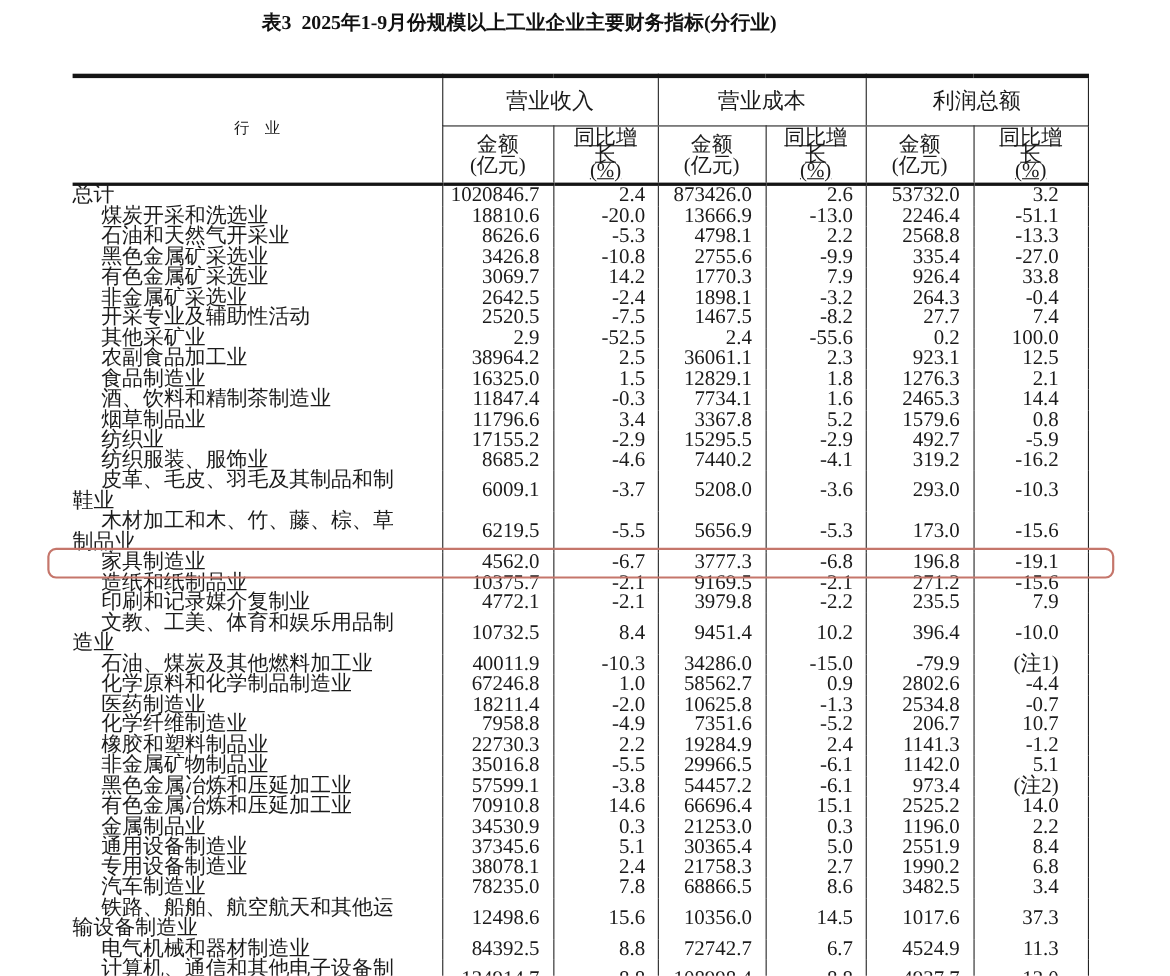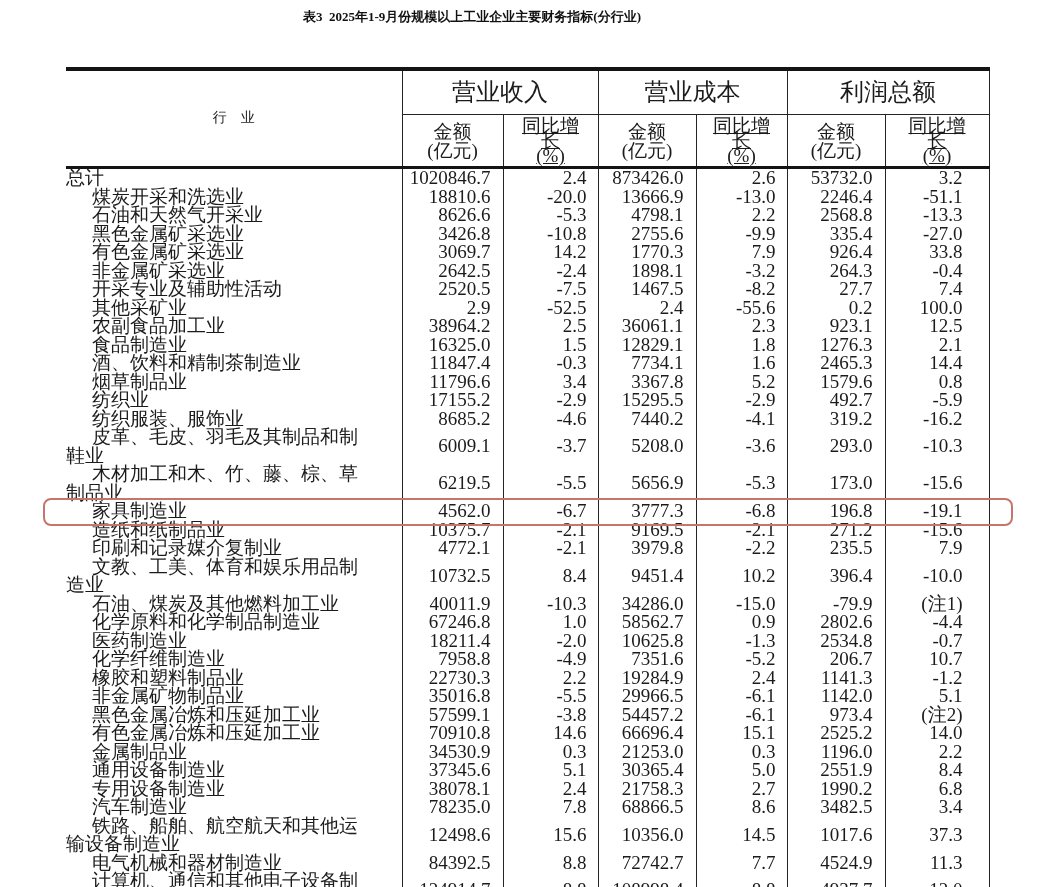--- a/index.html
+++ b/index.html
@@ -3,36 +3,36 @@
 <meta charset="utf-8">
 <style>
   html,body{margin:0;padding:0;}
   body{
     width:1064px;height:887px;overflow:hidden;background:#ffffff;
     font-family:"Liberation Serif","DejaVu Serif",serif;
     color:#1b1b1b;position:relative;
   }
   .title{
     position:absolute;left:0;top:8px;width:944px;
-    text-align:center;font-weight:bold;font-size:13px;
+    text-align:center;font-weight:bold;font-size:18px;
     white-space:pre;color:#111;
   }
   table.fin{
     position:absolute;left:66px;top:67px;width:923px;
     border-collapse:collapse;table-layout:fixed;
     border-top:4px solid #141414;
     font-size:19px;line-height:18.5px;
   }
   th,td{padding:0;font-weight:normal;vertical-align:middle;}
   
   .vline{border-left:1.5px solid #242424;}
   .vright{border-right:1.5px solid #242424;}
   thead th{text-align:center;}
   th.industry-head{height:94px;font-size:14px;border-bottom:3px solid #141414;}
-  th.group{height:43px;border-bottom:1.5px solid #242424;font-size:24px;text-align:center;}
+  th.group{height:43px;border-bottom:1.5px solid #242424;font-size:20px;text-align:center;}
   th.sub{height:51px;border-bottom:3px solid #141414;white-space:pre-line;}
   th.sub-amount{line-height:19px;}
   th.sub-growth{line-height:15px;text-decoration:underline;}
   td.ind{
     text-align:left;white-space:pre-line;
   }
   td.ind.indent{text-indent:26px;}
   td.num{text-align:right;}
   td.c0,td.c2,td.c4{padding-right:12px;}
   td.c1,td.c3{padding-right:11px;}
@@ -384,21 +384,21 @@
         <td class="num c2 vline">10356.0</td>
         <td class="num c3 vline">14.5</td>
         <td class="num c4 vline">1017.6</td>
         <td class="num c5 vline vright">37.3</td>
       </tr>
       <tr>
         <td class="ind indent">电气机械和器材制造业</td>
         <td class="num c0 vline">84392.5</td>
         <td class="num c1 vline">8.8</td>
         <td class="num c2 vline">72742.7</td>
-        <td class="num c3 vline">7.7</td>
+        <td class="num c3 vline">6.7</td>
         <td class="num c4 vline">4524.9</td>
         <td class="num c5 vline vright">11.3</td>
       </tr>
       <tr>
         <td class="ind indent">计算机、通信和其他电子设备制
 造业</td>
         <td class="num c0 vline">124914.7</td>
         <td class="num c1 vline">8.8</td>
         <td class="num c2 vline">108998.4</td>
         <td class="num c3 vline">8.8</td>

